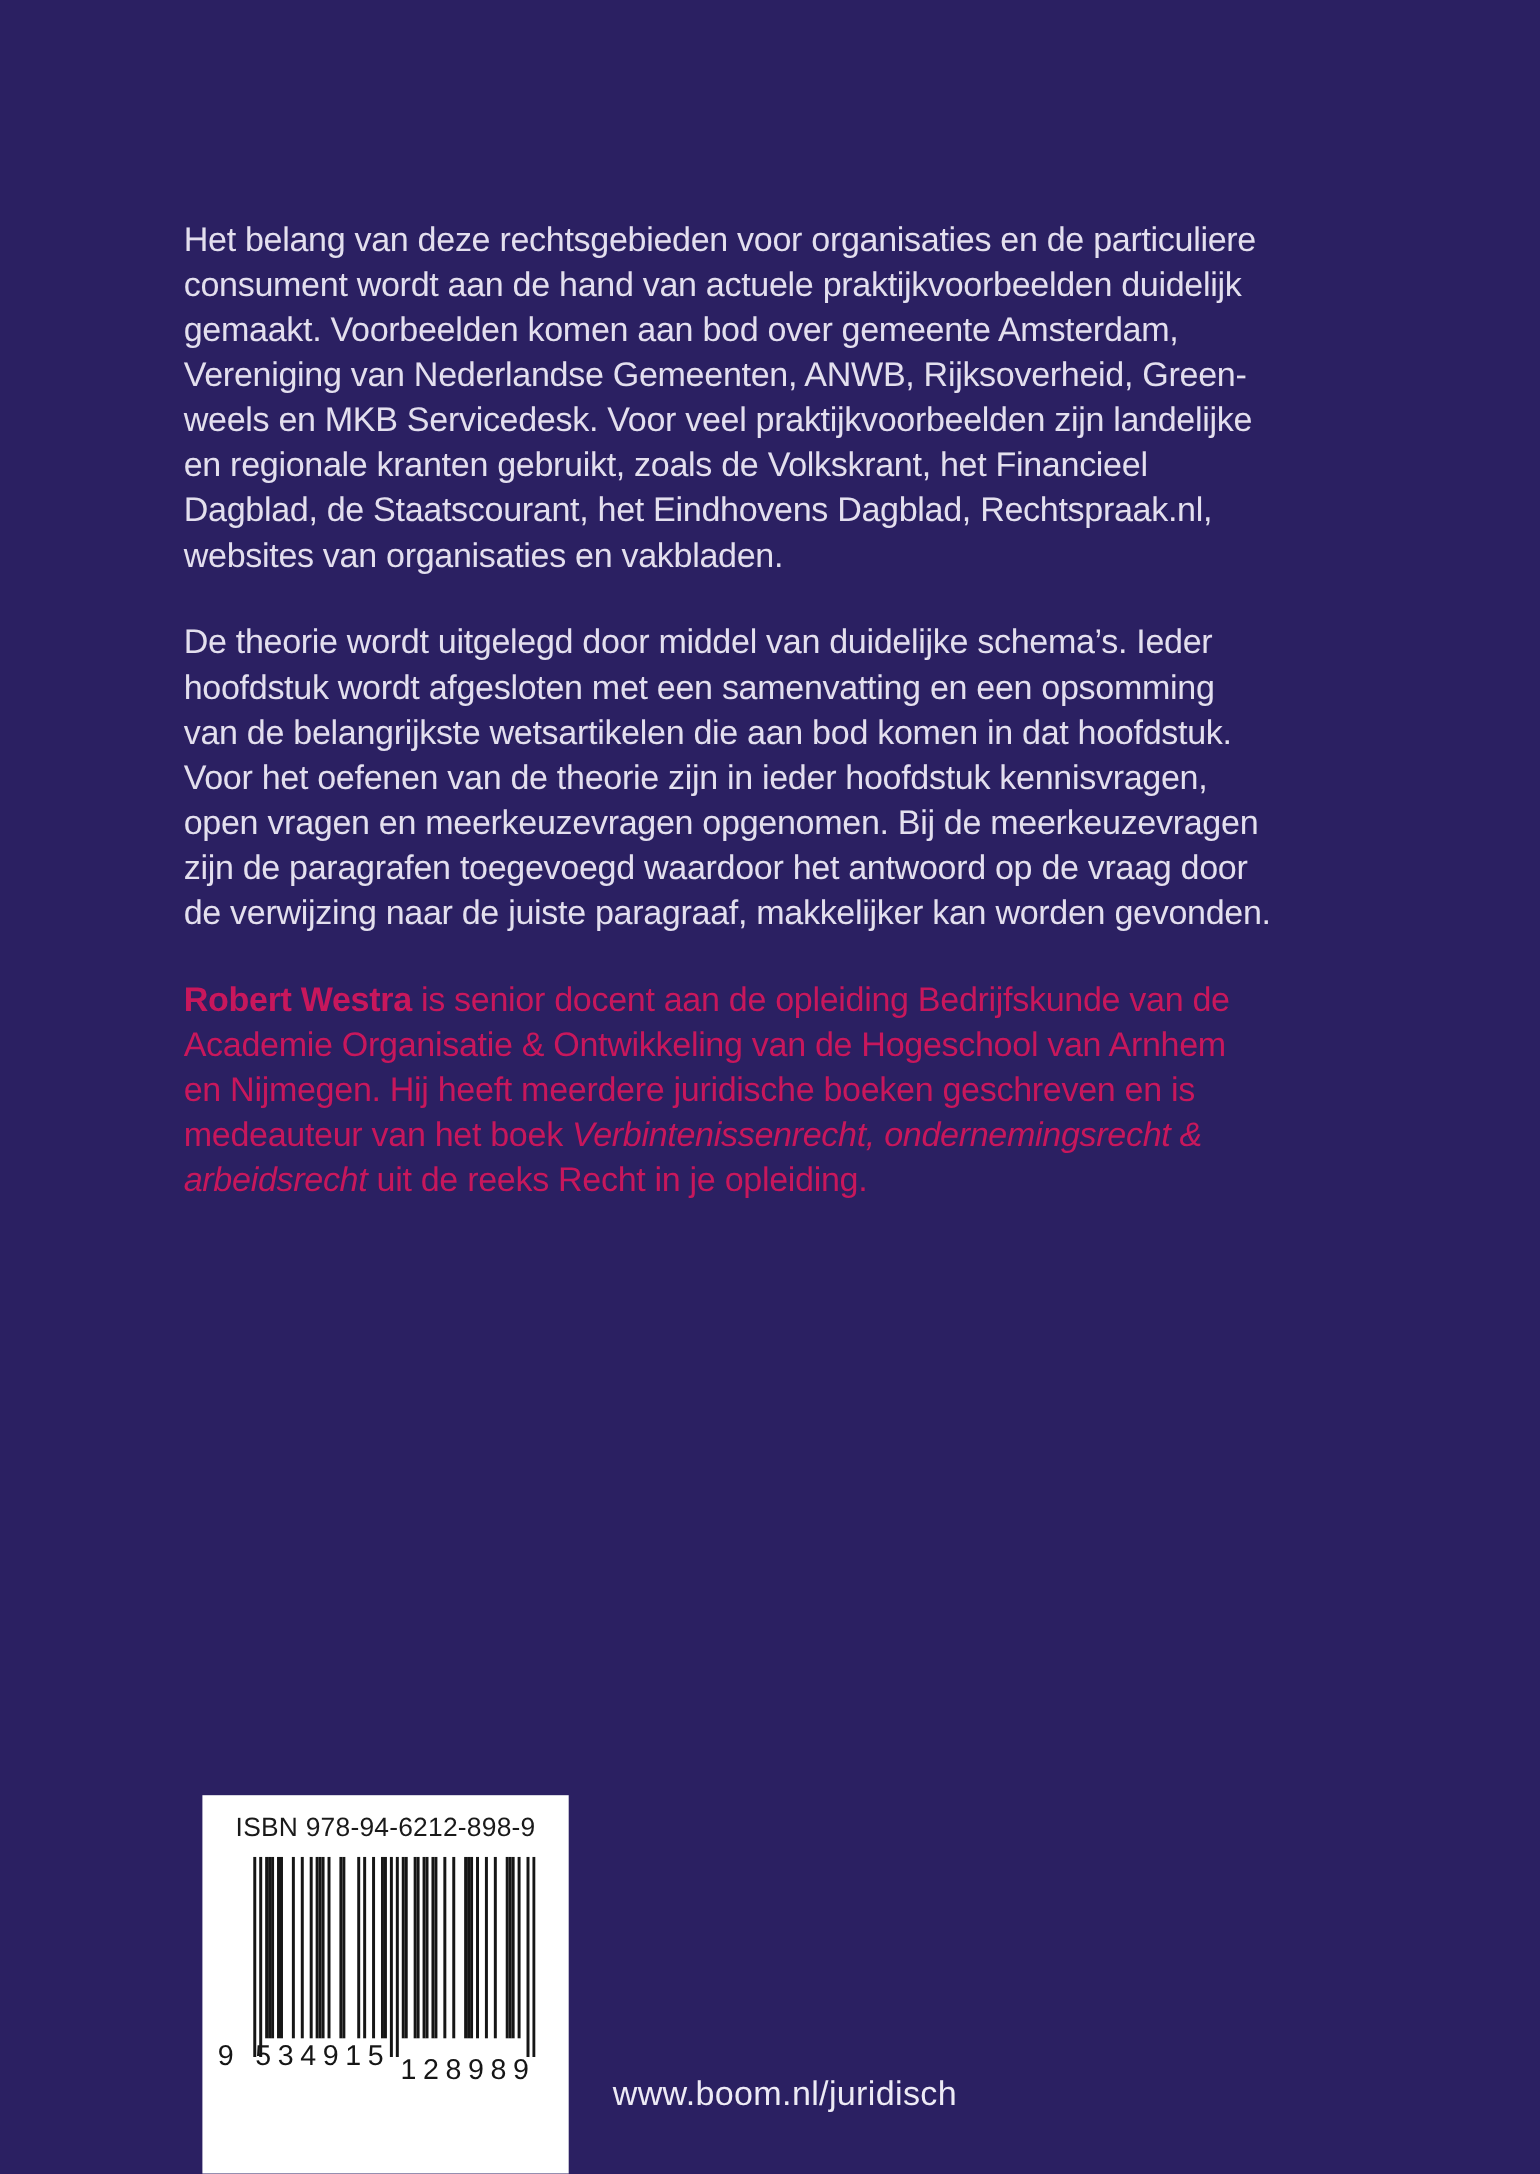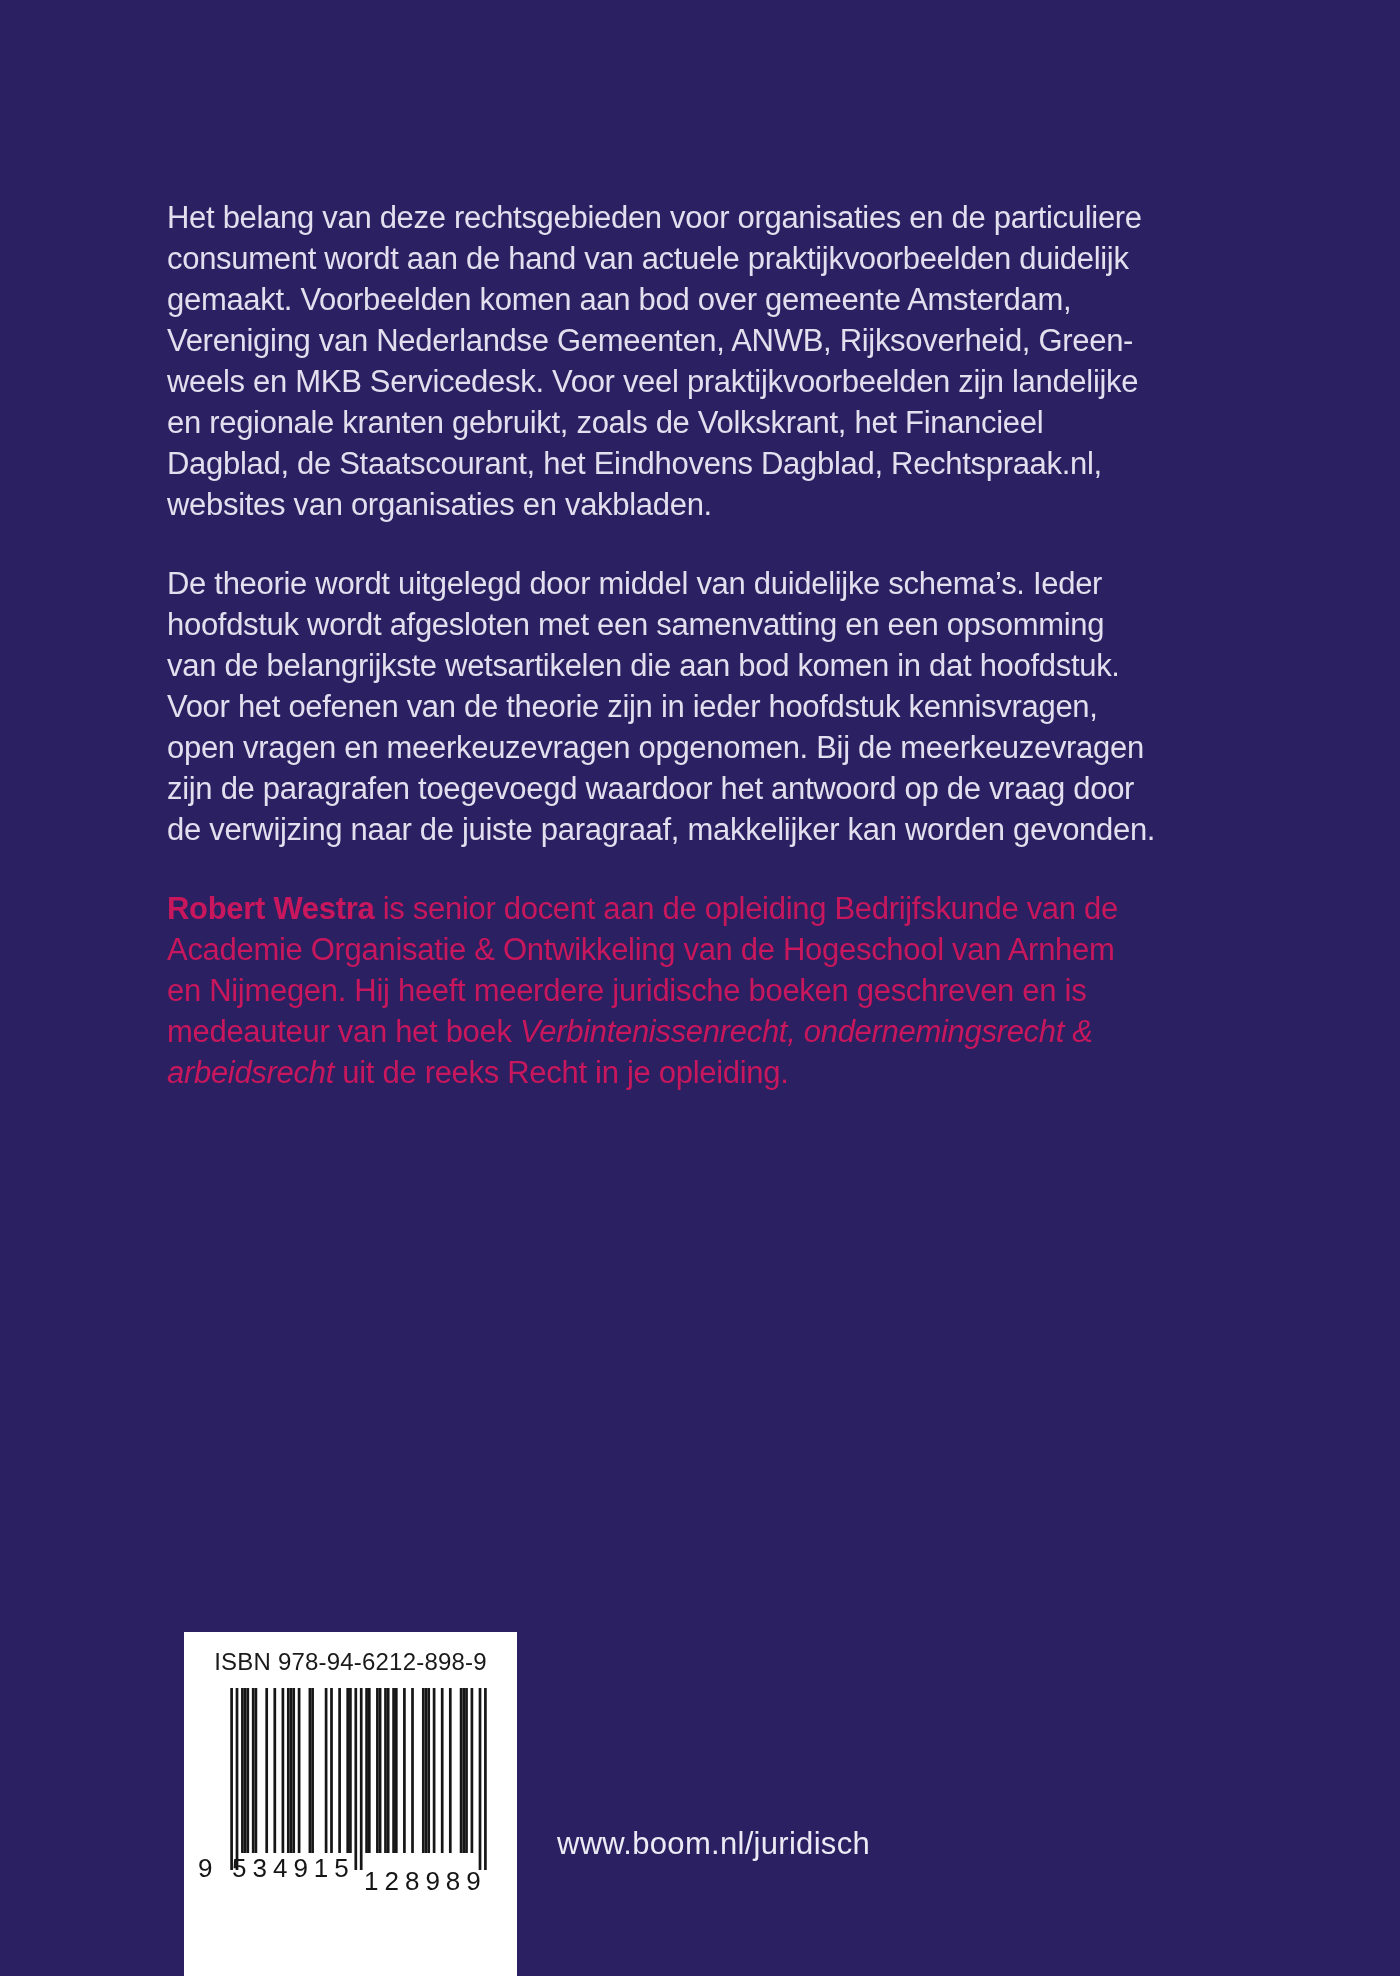--- a/index.html
+++ b/index.html
@@ -30,21 +30,21 @@
   .bars{position:absolute;left:46px;top:56px;}
   .bars rect{fill:#161616;}
   .bc-digit{
     position:absolute;top:221px;color:#161616;font-size:26px;
     letter-spacing:6px;white-space:nowrap;
   }
   .d-first{left:14px;letter-spacing:0;}
   .d-g1{left:48px;}
   .d-g2{left:180px;margin-top:13px;}
   .site-url{
-    position:absolute;left:557px;top:1826px;
+    position:absolute;left:557px;top:1886px;
     color:#edeaf5;font-size:31px;letter-spacing:0.3px;font-weight:300;
     white-space:nowrap;
   }
 </style>
 </head>
 <body style="--bg: #2b2062; --fg: #e3dfee; --accent: #c8175c;">
 
 <div class="blurb">
   <p>Het belang van deze rechtsgebieden voor organisaties en de particuliere
 consument wordt aan de hand van actuele praktijkvoorbeelden duidelijk

